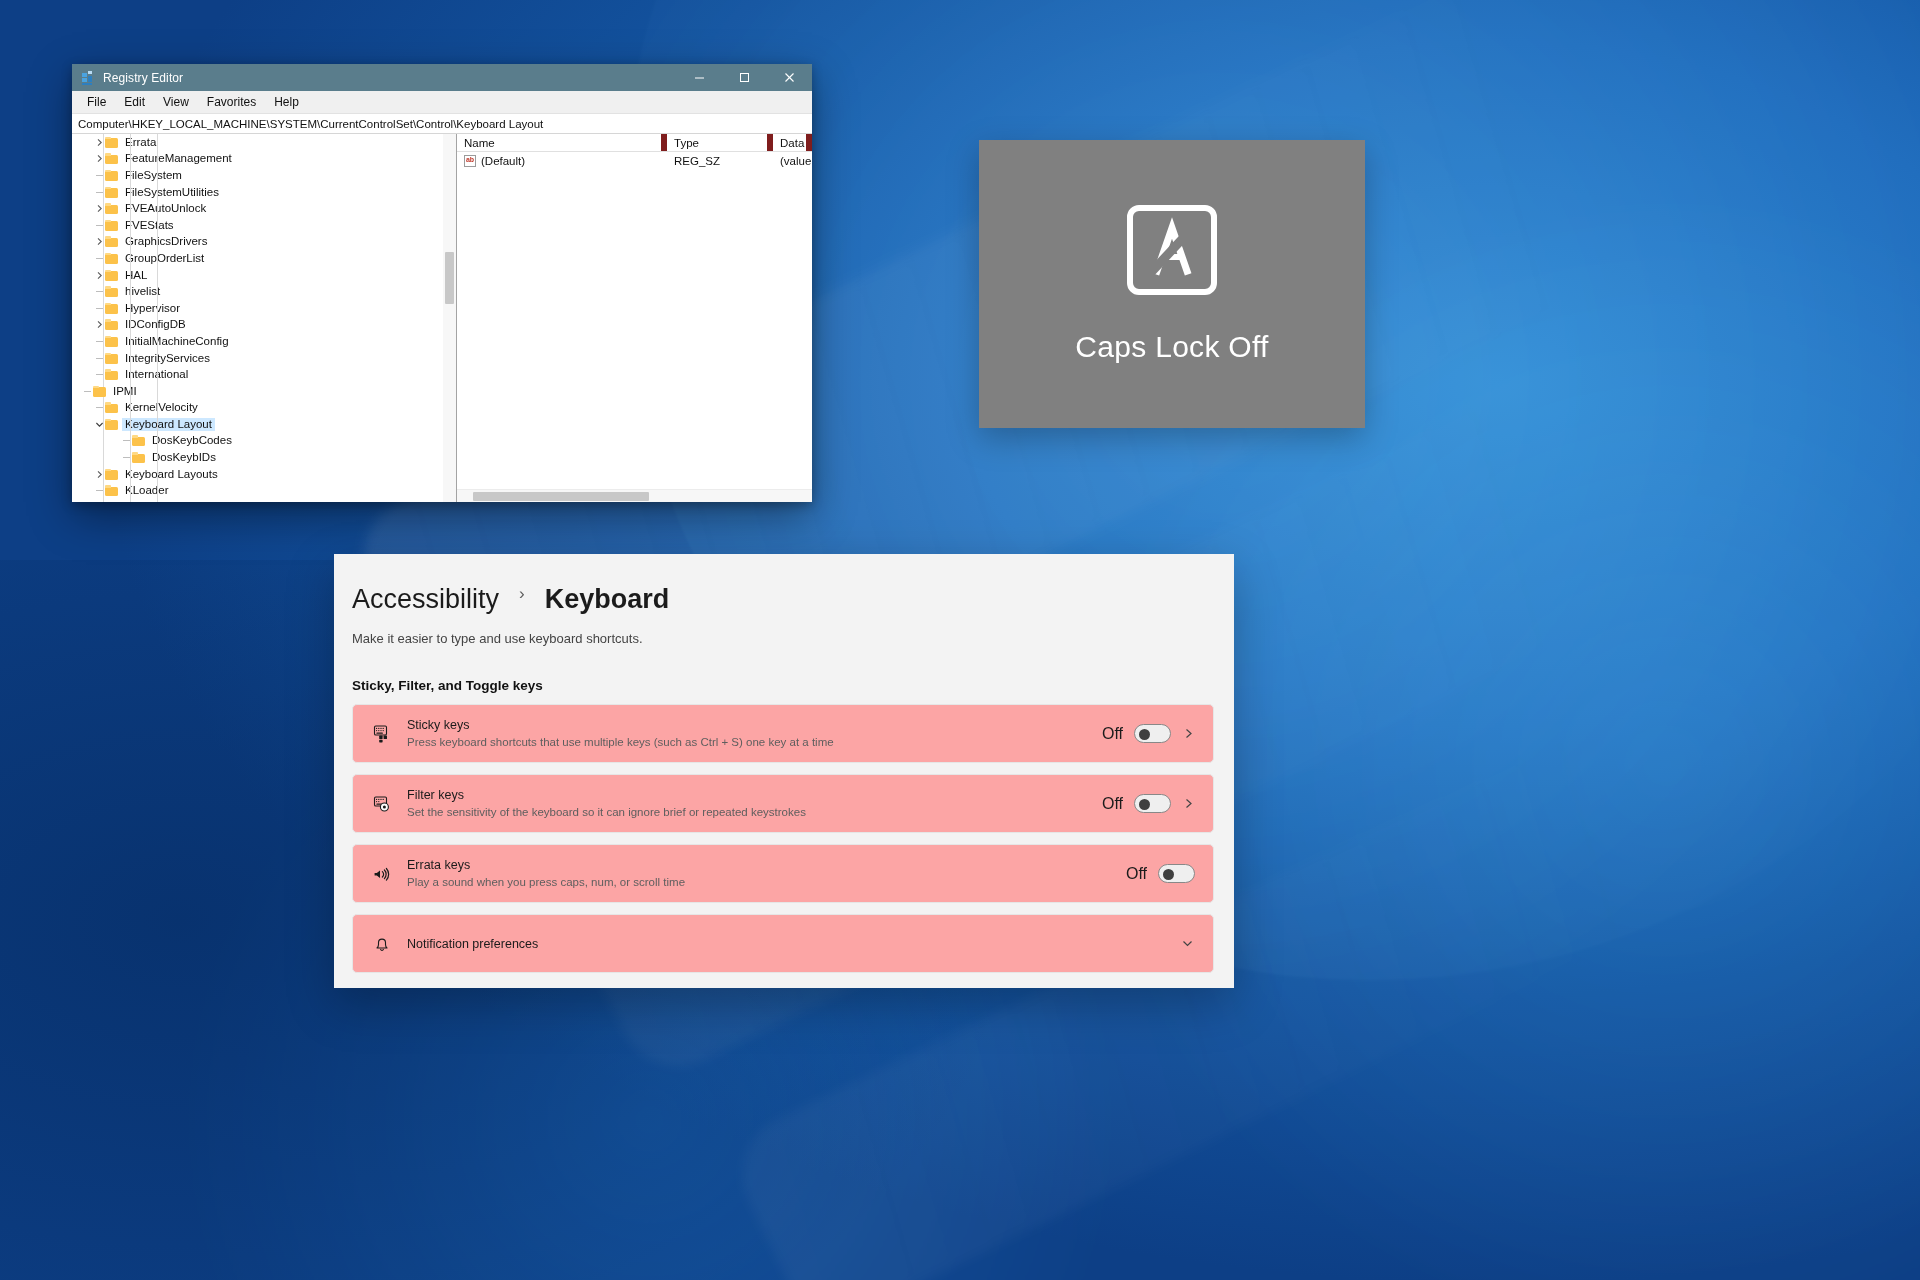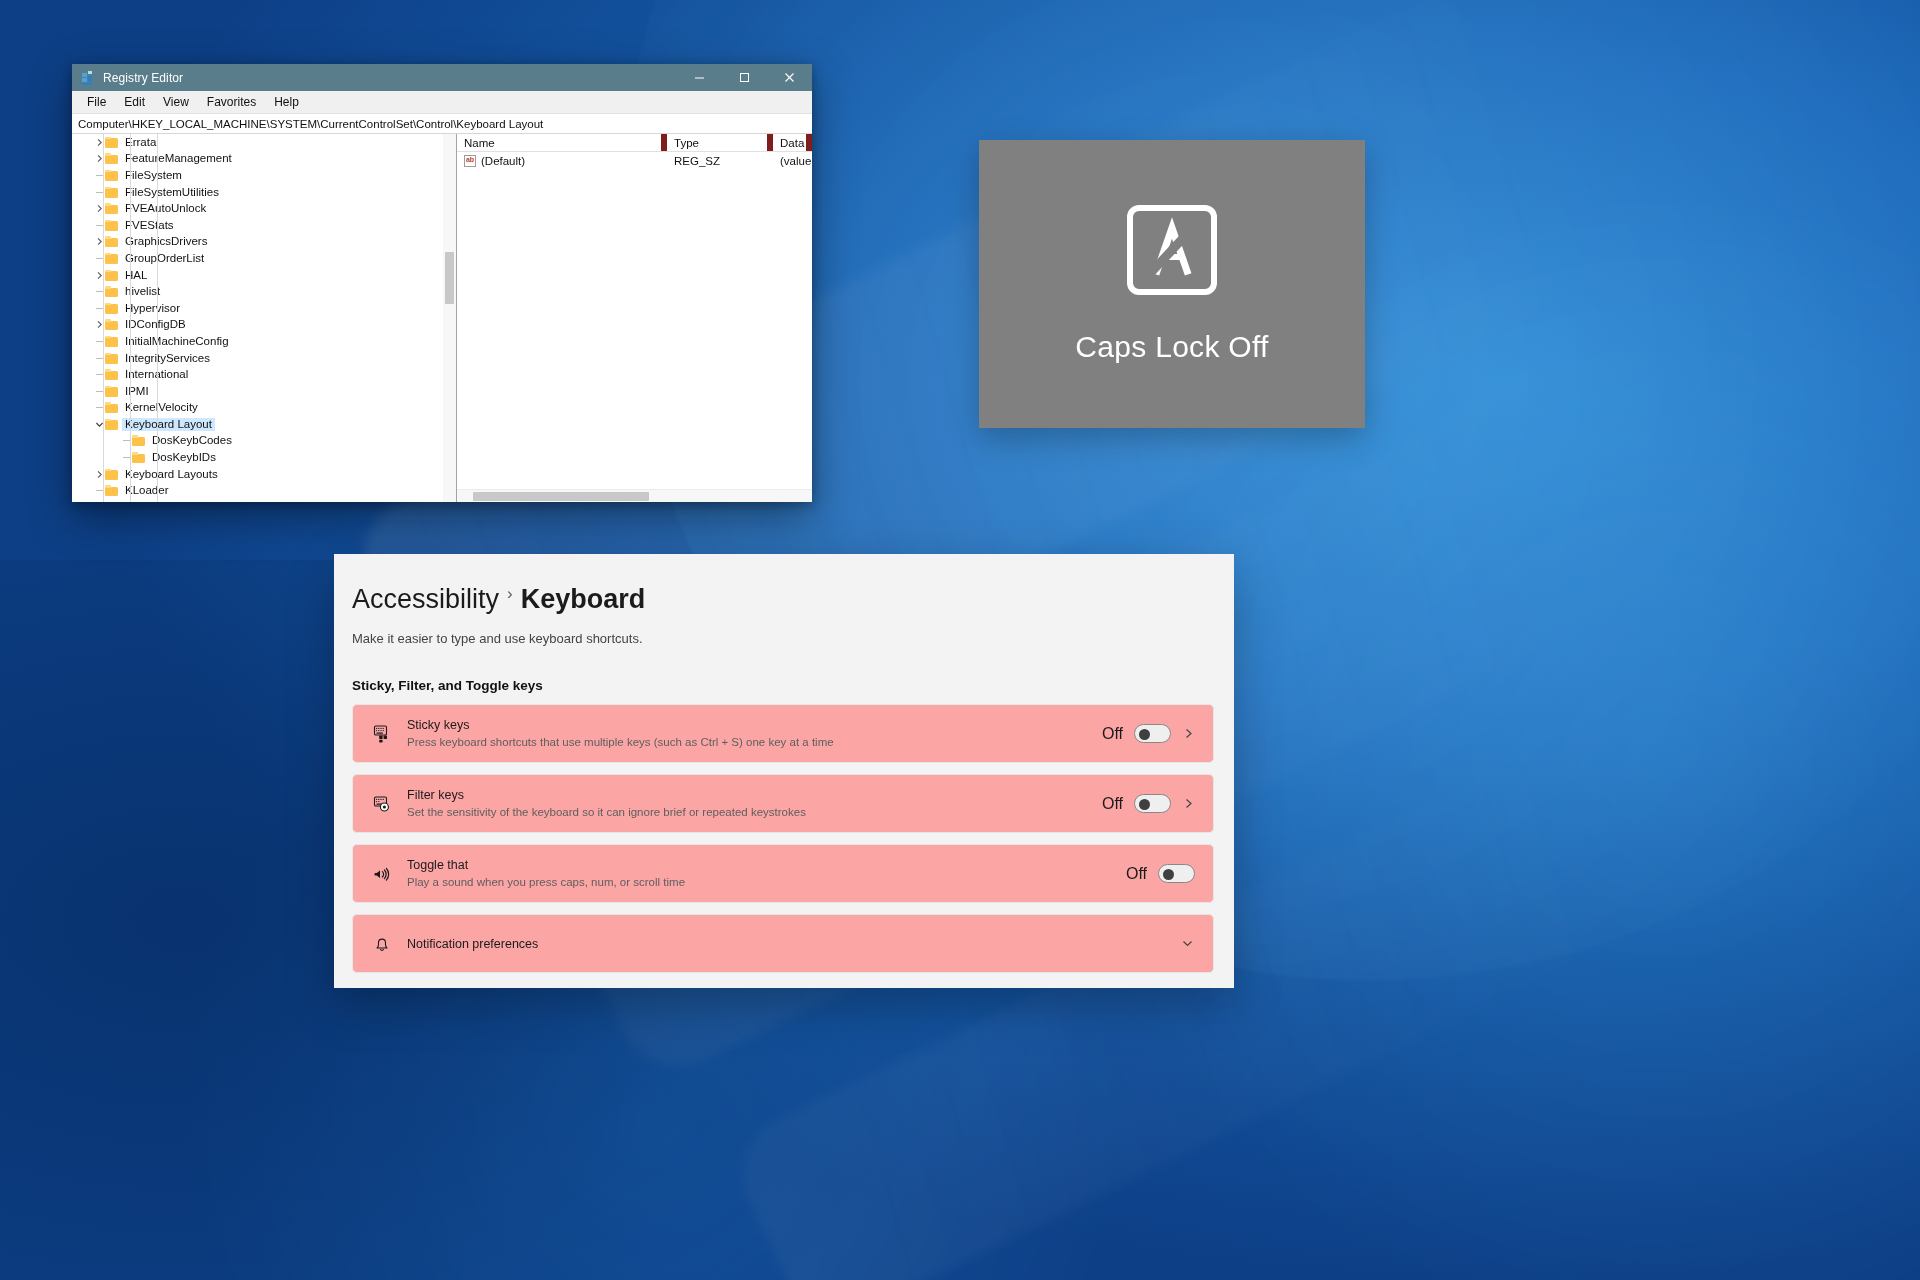--- a/index.html
+++ b/index.html
@@ -159,21 +159,21 @@
   #caps-text { color:#fff; font-size:30px; letter-spacing:.3px; }
 
   
   #settings {
     position:absolute; left:334px; top:554px; width:900px; height:434px;
     background:#f3f3f3;
     box-shadow:0 16px 44px rgba(0,0,0,.26);
     padding:30px 20px 0 18px;
     overflow:hidden;
   }
-  #breadcrumb { display:flex; align-items:flex-start; gap:8px; padding-left:0; }
+  #breadcrumb { display:flex; align-items:flex-start; gap:20px; padding-left:0; }
   .bc-part { font-size:27px; color:#1b1b1b; }
   .bc-part.strong { font-weight:bold; }
   .bc-sep { font-size:17px; color:#5c5c5c; }
   #settings-sub { font-size:13px; color:#444; margin-top:16px; }
   #section-title { font-size:13.5px; color:#111; font-weight:bold; margin-top:32px; }
 
   .card {
     margin-top:11px; background:#fca5a5; border:1px solid #e6e6e6; border-radius:5px;
     height:59px; display:flex; align-items:center; padding:0 18px 0 16px;
   }
@@ -350,21 +350,21 @@
           <div class="tv-row" style="padding-left: 22px;">
             <span class="tv-dash"></span>
             <span class="tv-folder"></span>
             <span class="tv-label">IntegrityServices</span>
           </div>
           <div class="tv-row" style="padding-left: 22px;">
             <span class="tv-dash"></span>
             <span class="tv-folder"></span>
             <span class="tv-label">International</span>
           </div>
-          <div class="tv-row" style="padding-left: 22px;">
+          <div class="tv-row" style="padding-left: 10px;">
             <span class="tv-dash"></span>
             <span class="tv-folder"></span>
             <span class="tv-label">IPMI</span>
           </div>
           <div class="tv-row" style="padding-left: 22px;">
             <span class="tv-dash"></span>
             <span class="tv-folder"></span>
             <span class="tv-label">KernelVelocity</span>
           </div>
           <div class="tv-row selected" style="padding-left: 22px;">
@@ -531,21 +531,21 @@
   <div class="card">
     <div class="card-icon">
       <svg width="20" height="20" viewBox="0 0 20 20" fill="none" stroke="#1b1b1b" stroke-width="1.2">
         <path d="M8 6.5 L4.8 9 H2.6 v2.6 h2.2 L8 14.1 z" fill="#1b1b1b" stroke="none"></path>
         <path d="M10.4 7.6 a3.6 3.6 0 0 1 0 5.4" stroke-linecap="round"></path>
         <path d="M12.4 6 a6.2 6.2 0 0 1 0 8.6" stroke-linecap="round"></path>
         <path d="M14.4 4.5 a8.6 8.6 0 0 1 0 11.6" stroke-linecap="round"></path>
       </svg>
     </div>
     <div class="card-text">
-      <div class="card-title">Toggle that</div>
+      <div class="card-title">Errata keys</div>
       <div class="card-desc">Play a sound when you press caps, num, or scroll time</div>
     </div>
     <div class="card-right">
       <span class="toggle-label">Off</span>
       <div class="toggle">
           <span class="knob"></span>
         </div>
     </div>
   </div>
 

